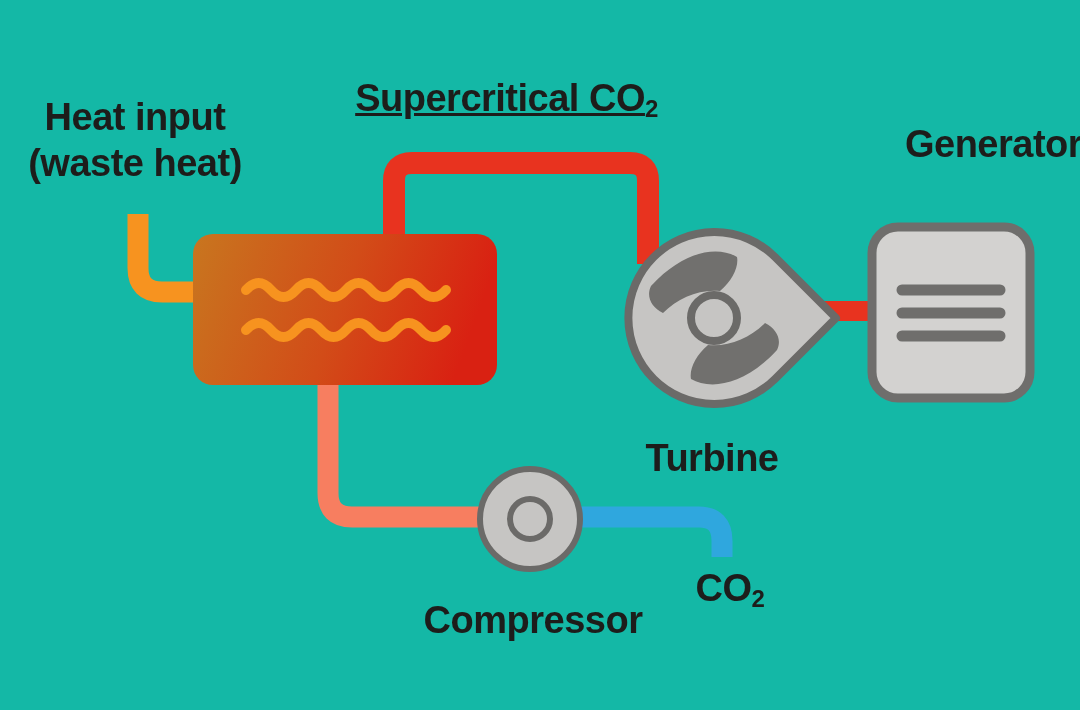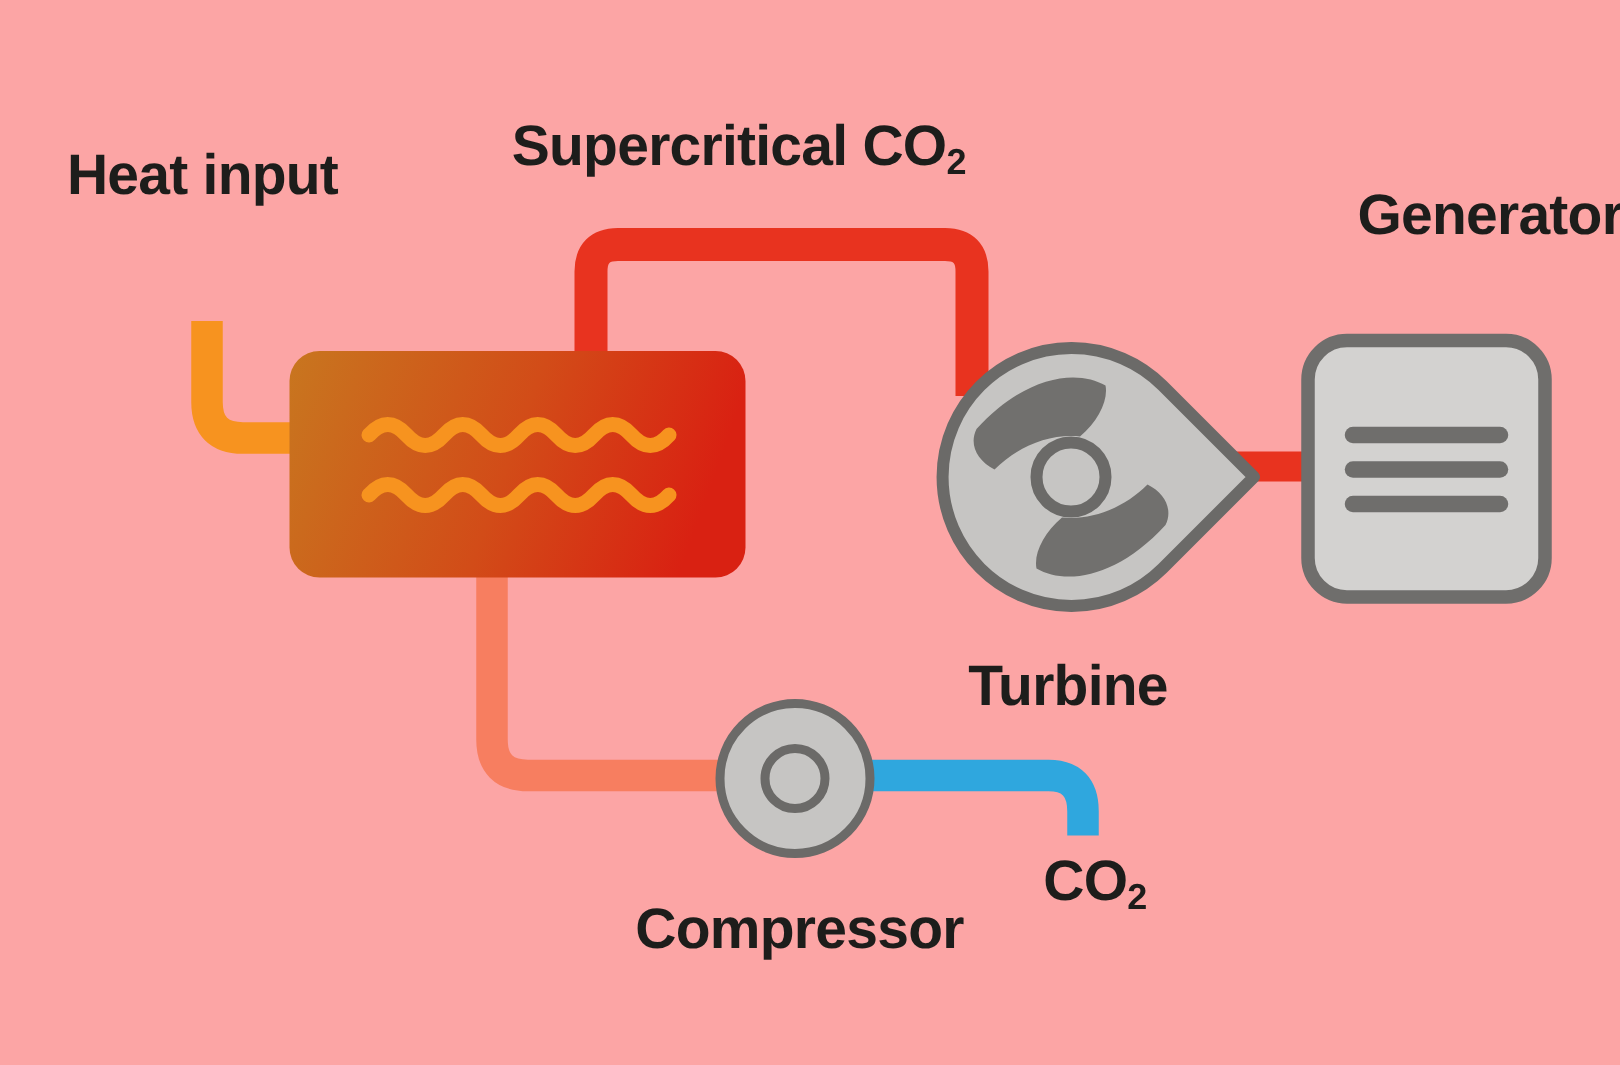--- a/index.html
+++ b/index.html
@@ -1,20 +1,20 @@
 <!DOCTYPE html>
 <html><head>
 <meta charset="utf-8">
 <style>
   html, body { margin: 0; padding: 0; background: #ffffff; }
   .canvas {
     position: relative;
     width: 1080px;
     height: 710px;
-    background: #fca5a5;
+    background: #14b8a6;
     overflow: hidden;
     font-family: "Liberation Sans", "DejaVu Sans", sans-serif;
   }
   .canvas svg { position: absolute; left: 0; top: 0; }
 
   .label {
     position: absolute;
     font-weight: 700;
     color: #1d1d1b;
     text-align: center;
@@ -88,23 +88,24 @@
     </g>
 
     <g>
       <circle class="comp-body" cx="530" cy="519" r="50" stroke-width="6"></circle>
       <circle class="comp-body" cx="530" cy="519" r="20" stroke-width="6"></circle>
     </g>
   </svg>
 
   <div class="label" style="left:0px; top:95px; width:270px;">
     <div>Heat input</div>
+    <div>(waste heat)</div>
   </div>
 
-  <div class="label" style="left:325px; top:76px; width:335px;">
+  <div class="label" style="left:339px; top:76px; width:335px;text-decoration:underline;">
     <span>Supercritical CO</span><sub>2</sub>
   </div>
 
   <div class="label" style="left:896px; top:122px; width:195px;">Generator</div>
 
   <div class="label" style="left:622px; top:424px; width:180px;margin-top:12px;">Turbine</div>
 
   <div class="label" style="left:413px; top:598px; width:240px;">Compressor</div>
 
   <div class="label" style="left:670px; top:566px; width:120px;">

